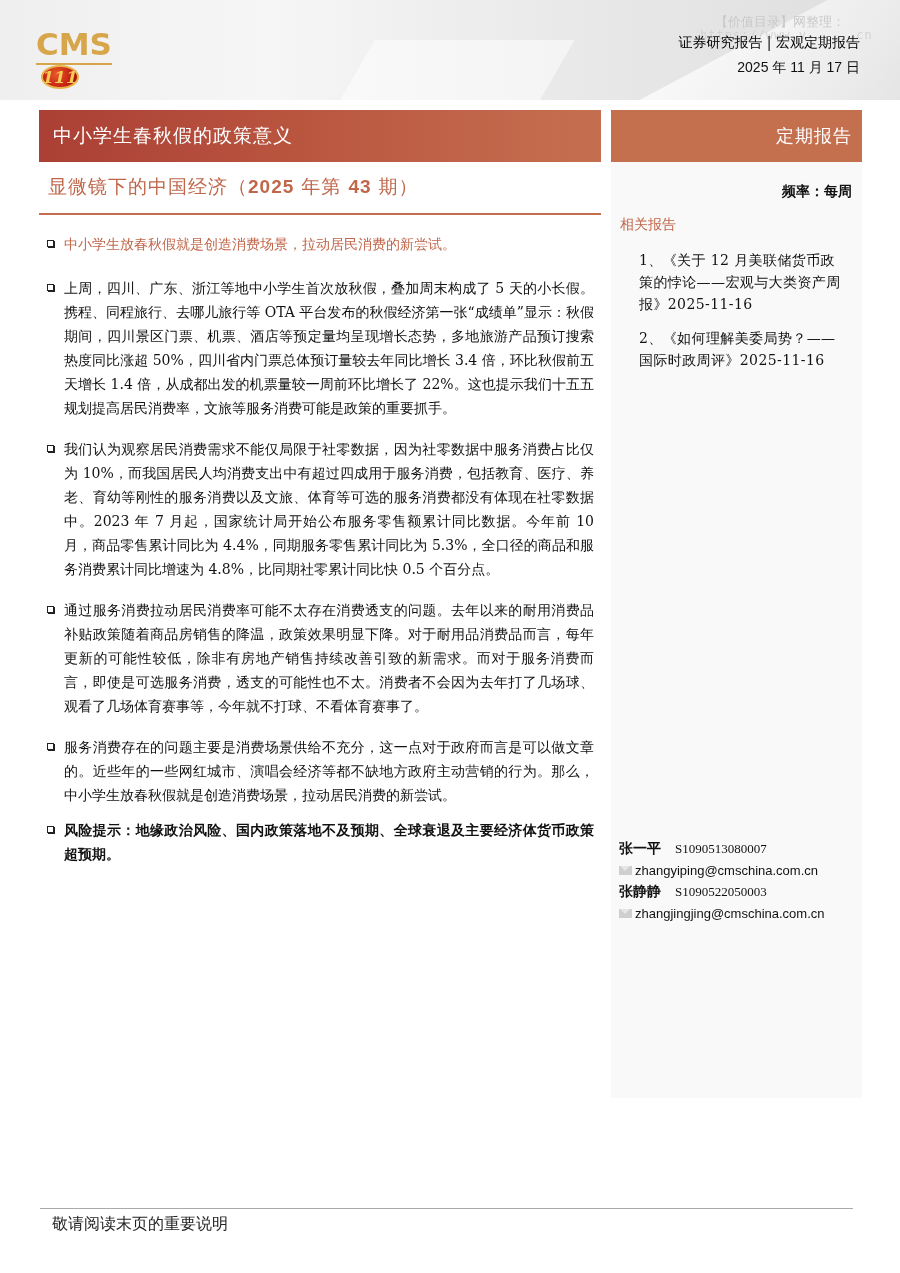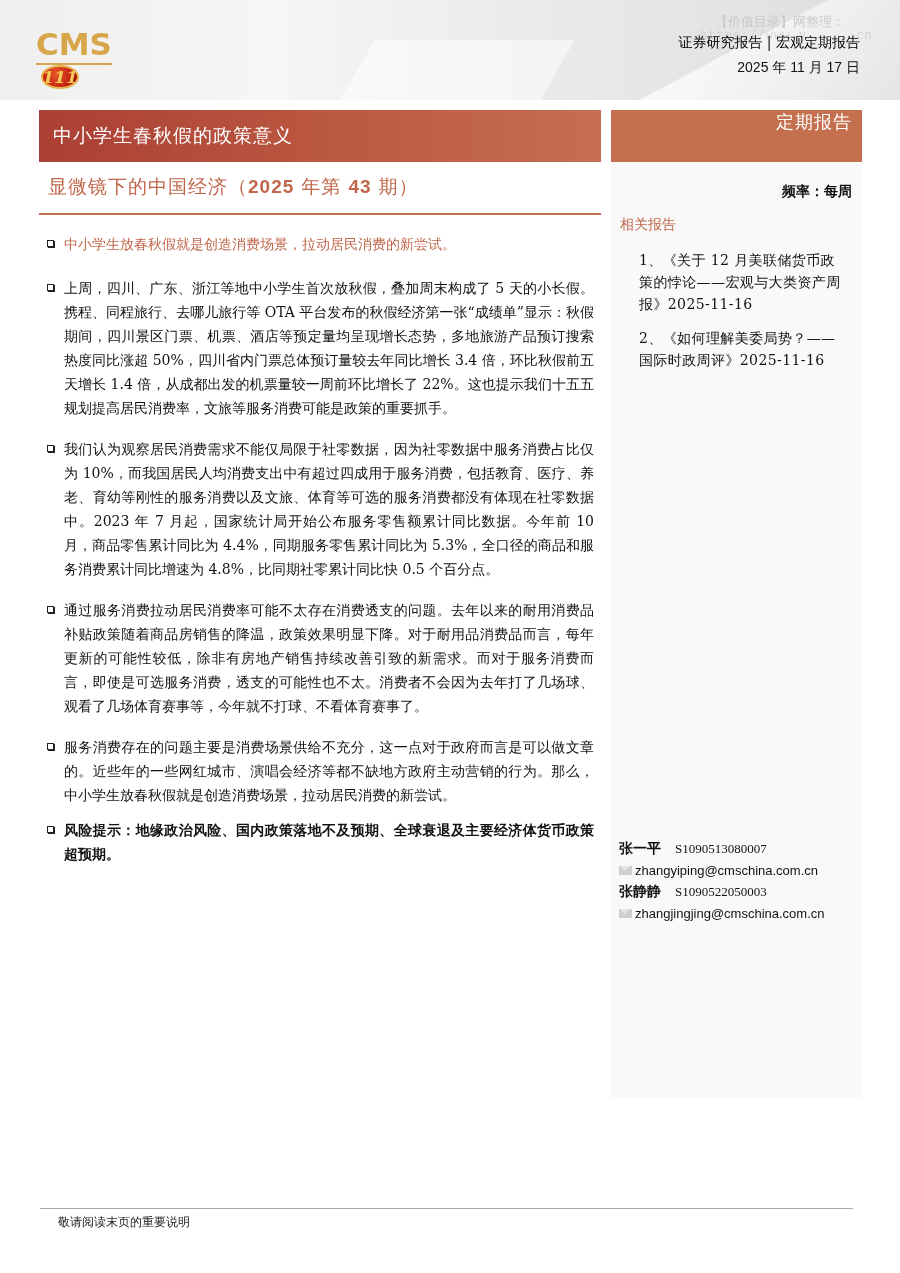--- a/index.html
+++ b/index.html
@@ -85,21 +85,21 @@
       box-shadow: 1px 1px 0 #222;
     }
     .para.highlight { color: #c0674b; margin-bottom: 20px; }
     .para.bold { font-weight: bold; margin-top: -6px; }
 
     .sidebar {
       position: absolute; left: 611px; top: 110px; width: 251px; height: 988px; background: #f9f9f9;
     }
     .side-banner {
       position: absolute; left: 0; top: 0; width: 251px; height: 52px;
-      background: #c4704f; display: flex; justify-content: flex-end;
+      background: #c4704f; display: flex; align-items: center; justify-content: flex-end;
       padding-right: 10px; box-sizing: border-box;
     }
     .side-banner span { color: #fff; font-size: 18px; letter-spacing: 1px; }
     .freq { position: absolute; right: 10px; top: 73px; font-size: 14px; font-weight: bold; color: #111; }
     .related-title { position: absolute; left: 9px; top: 106px; font-size: 14px; color: #c0674b; }
     .related-list { position: absolute; left: 16px; top: 127px; width: 226px; font-size: 14px; line-height: 22px; }
     .related-item { margin: 12px; padding: 0; letter-spacing: 0.4px; }
 
     .authors { position: absolute; left: 8px; top: 728px; width: 240px; font-size: 13px; }
     .author-row { display: flex; align-items: center; height: 22px; }
@@ -108,21 +108,21 @@
     .email-row { display: flex; align-items: center; height: 21px; font-family: "Liberation Sans", "DejaVu Sans", sans-serif; }
     .mail-icon {
       width: 13px; height: 9px; background: #cfcfcf; margin-right: 3px; position: relative;
     }
     .mail-icon::after {
       content: ""; position: absolute; left: 1px; top: 0; width: 0; height: 0;
       border-left: 5.5px solid transparent; border-right: 5.5px solid transparent; border-top: 5px solid #e6e6e6;
     }
 
     .footer-rule { position: absolute; left: 40px; top: 1208px; width: 813px; height: 1px; background: #aaa; }
-    .footer-text { position: absolute; left: 52px; top: 1214px; font-size: 12px; color: #222; margin-left: 6px; }
+    .footer-text { position: absolute; left: 52px; top: 1214px; font-size: 16px; color: #222; }
   </style>
 </head>
 <body>
 
 <div class="header-bg">
   <div class="deco1"></div>
   <div class="deco2"></div>
 </div>
 
 <div class="logo">

